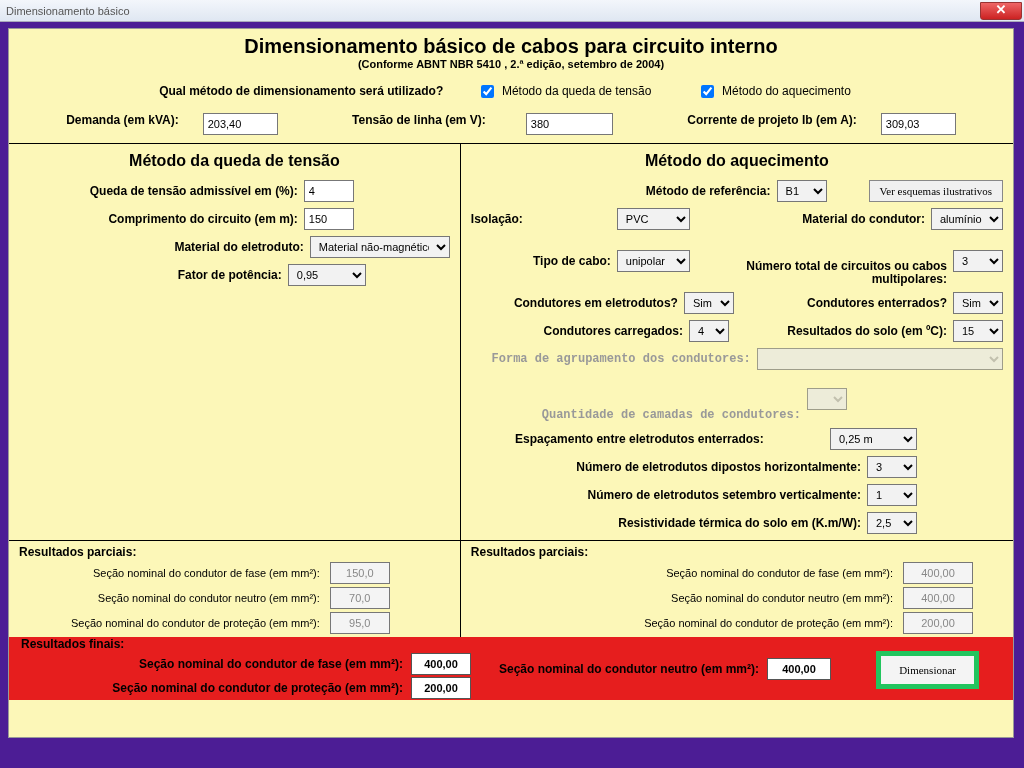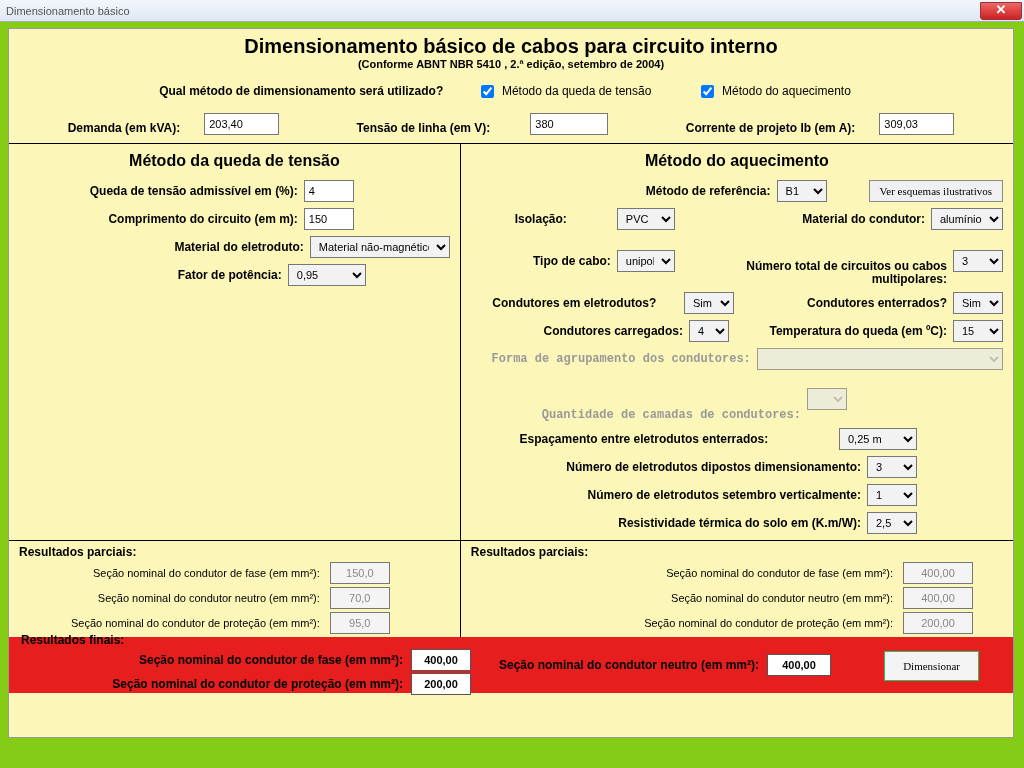--- a/index.html
+++ b/index.html
@@ -8,21 +8,21 @@
     font-family: Verdana, Arial, sans-serif;
     font-size: 12px;
     background: #d0ddef;
     width: 1024px;
     height: 768px;
     overflow: hidden;
   }
   .window {
     width: 1024px;
     height: 768px;
-    background: #84cc16;
+    background: #4c1d95;
     position: relative;
   }
   .title-bar {
     height: 22px;
     background: linear-gradient(#f3f6fb, #dfe7f2);
     border-bottom: 1px solid #aab;
     display: flex;
     align-items: center;
     justify-content: space-between;
     padding: 0 0 0 6px;
@@ -81,21 +81,21 @@
     margin: 2px 0 4px 0;
   }
   .general-row {
     display: flex;
     justify-content: space-around;
     align-items: center;
     padding: 4px 20px 8px 20px;
   }
   .general-row .grp {
     display: flex;
-    align-items: flex-end;
+    align-items: flex-start;
     gap: 24px;
     font-weight: bold;
   }
   input[type=text], select {
     font-family: Verdana, Arial, sans-serif;
     font-size: 11px;
     padding: 2px 4px;
     border: 1px solid #777;
     background: #fff;
     height: 22px;
@@ -165,21 +165,21 @@
   .partial-row .plbl { flex: 1; text-align: right; font-size: 11px; padding-right: 10px; }
   .partial-row input {
     width: 60px;
     text-align: center;
     color: #888;
     background: #f4f4f4;
   }
   .partial.right .partial-row input { width: 70px; }
   .final-bar {
     background: #e61e1e;
-    height: 56px;
+    height: 63px;
     display: flex;
     align-items: center;
     padding: 0 12px;
     position: relative;
   }
   .final-left {
     flex: 0 0 450px;
   }
   .final-title {
     font-weight: bold;
@@ -219,28 +219,28 @@
     background: #fff;
     border: 1px solid #555;
   }
   .final-btn-wrap {
     position: absolute;
     right: 34px;
     top: 14px;
   }
   .final-btn {
     background: #f4f4f4;
-    border: 1px solid #22c55e;
+    border: 5px solid #22c55e;
     padding: 8px 18px;
     font-family: Verdana;
     font-size: 11px;
     cursor: pointer;
   }
   .w40 { width: 40px; } .w50 { width: 50px; } .w60 { width: 78px; }
-  .w68 { width: 78px; margin-left: 16px; } .w72 { width: 72px; } .w80 { width: 58px; } .w140 { width: 140px; }
+  .w68 { width: 87px; margin-left: 16px; } .w72 { width: 72px; } .w80 { width: 73px; } .w140 { width: 140px; }
   .w75 { width: 75px; }
   .disabled-select { background: #e8e8e8; color: #aaa; }
 </style>
 </head>
 <body>
 
 <div class="window">
   <div class="title-bar">
     <span>Dimensionamento básico</span>
     <div class="close-btn">✕</div>
@@ -312,44 +312,44 @@
         <h3>Método do aquecimento</h3>
 
         <div class="dual-row">
           <span class="lbl" style="flex:1;text-align:right;">Método de referência:</span>
           <select class="w50"><option>B1</option></select>
           <span style="flex:0 0 30px;"></span>
           <button class="btn">Ver esquemas ilustrativos</button>
         </div>
 
         <div class="dual-row">
-          <span class="lbl" style="flex:0 0 140px;text-align:center;">Isolação:</span>
+          <span class="lbl" style="flex:0 0 140px;text-align:left;">Isolação:</span>
           <select class="w80"><option>PVC</option></select>
           <span class="lbl" style="flex:1;text-align:right;">Material do condutor:</span>
           <select class="w72"><option>alumínio</option></select>
         </div>
 
         <div class="dual-row">
           <span class="lbl" style="flex:0 0 140px;text-align:right;">Tipo de cabo:</span>
           <select class="w80"><option>unipolar</option></select>
           <span class="lbl" style="flex:1;text-align:right;line-height:13px;margin-top:24px;">Número total de circuitos ou cabos multipolares:</span>
           <select class="w50"><option>3</option></select>
         </div>
 
         <div class="dual-row">
-          <span class="lbl" style="flex:1;text-align:center;">Condutores em eletrodutos?</span>
+          <span class="lbl" style="flex:1;text-align:right;">Condutores em eletrodutos?</span>
           <select class="w50"><option>Sim</option></select>
           <span class="lbl" style="flex:1;text-align:right;">Condutores enterrados?</span>
           <select class="w50"><option>Sim</option></select>
         </div>
 
         <div class="dual-row">
           <span class="lbl" style="flex:1;text-align:right;">Condutores carregados:</span>
           <select class="w40"><option>4</option></select>
-          <span class="lbl" style="flex:1;text-align:right;">Temperatura do queda (em ºC):</span>
+          <span class="lbl" style="flex:1;text-align:right;">Resultados do solo (em ºC):</span>
           <select class="w50"><option>15</option></select>
         </div>
 
         <div class="dual-row">
           <span class="lbl disabled-lbl" style="flex:0 0 280px;text-align:right;">Forma de agrupamento dos condutores:</span>
           <select class="disabled-select" style="flex:1;" disabled=""><option></option></select>
         </div>
 
         <div class="dual-row">
           <span class="lbl disabled-lbl" style="flex:1;text-align:right;margin-top:32px;">Quantidade de camadas de condutores:</span>
@@ -357,21 +357,21 @@
           <span style="flex:0 0 150px;"></span>
         </div>
 
         <div class="dual-row">
           <span class="lbl" style="flex:1;text-align:center;">Espaçamento entre eletrodutos enterrados:</span>
           <select class="w68"><option>0,25 m</option></select>
           <span style="flex:0 0 80px;"></span>
         </div>
 
         <div class="dual-row">
-          <span class="lbl" style="flex:1;text-align:right;">Número de eletrodutos dipostos dimensionamento:</span>
+          <span class="lbl" style="flex:1;text-align:right;">Número de eletrodutos dipostos horizontalmente:</span>
           <select class="w50"><option>3</option></select>
           <span style="flex:0 0 80px;"></span>
         </div>
 
         <div class="dual-row">
           <span class="lbl" style="flex:1;text-align:right;">Número de eletrodutos setembro verticalmente:</span>
           <select class="w50"><option>1</option></select>
           <span style="flex:0 0 80px;"></span>
         </div>
 

